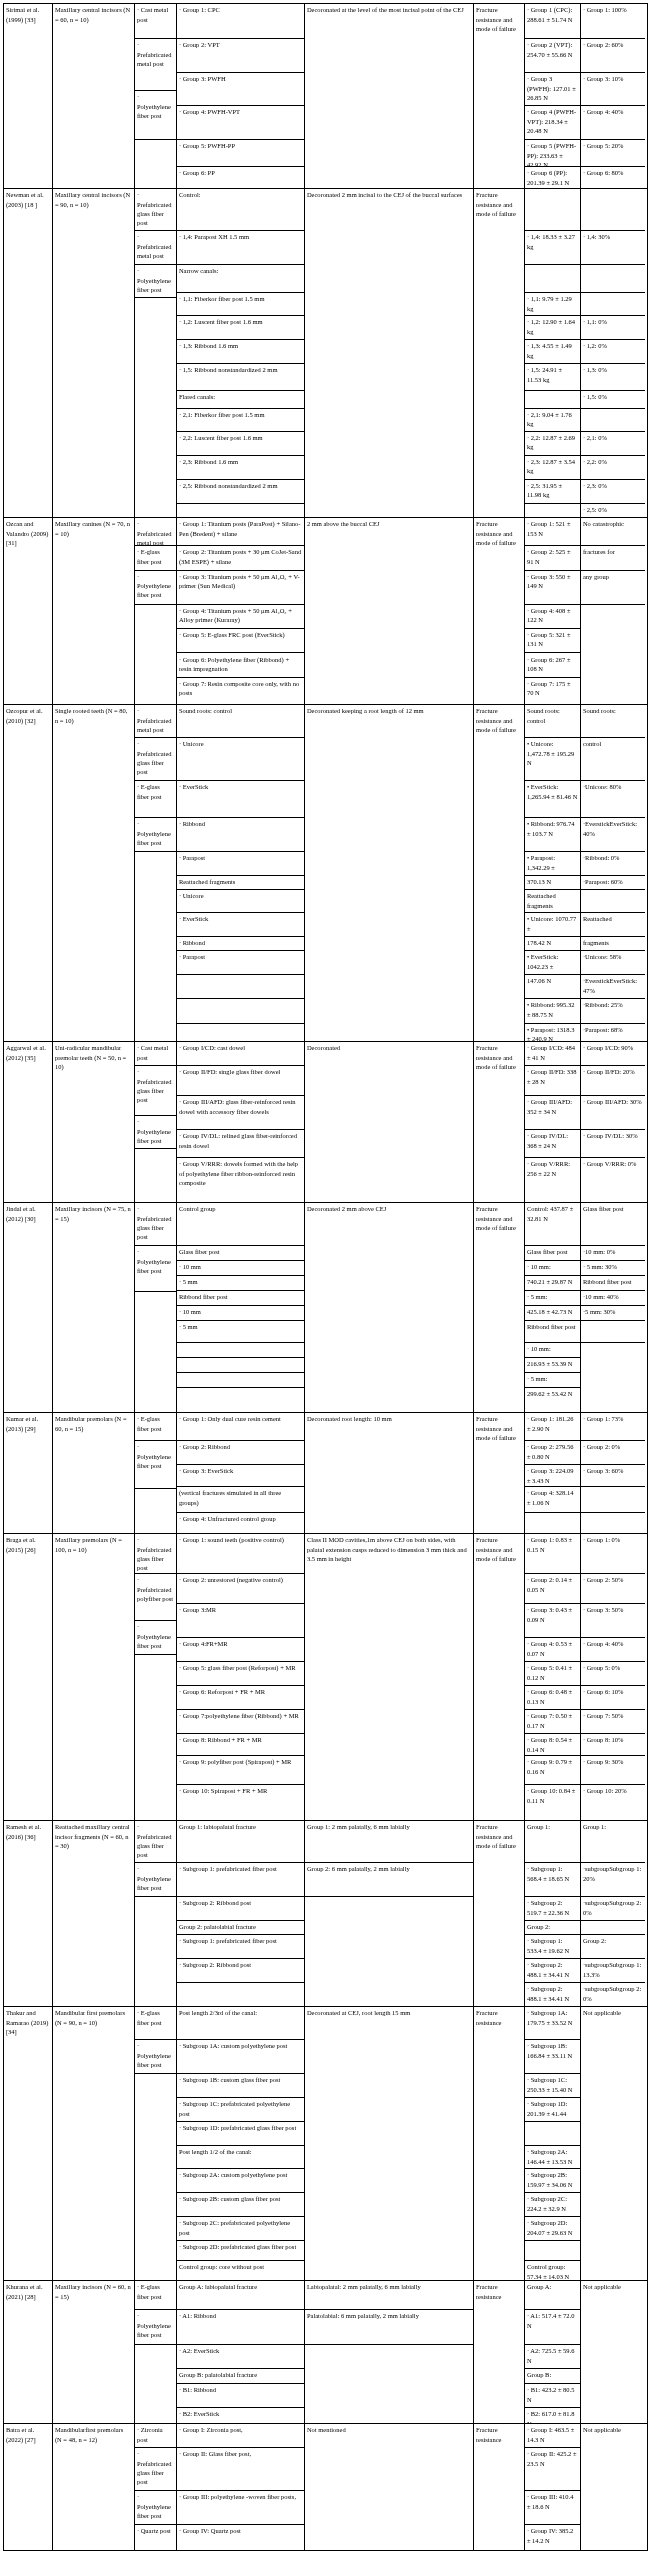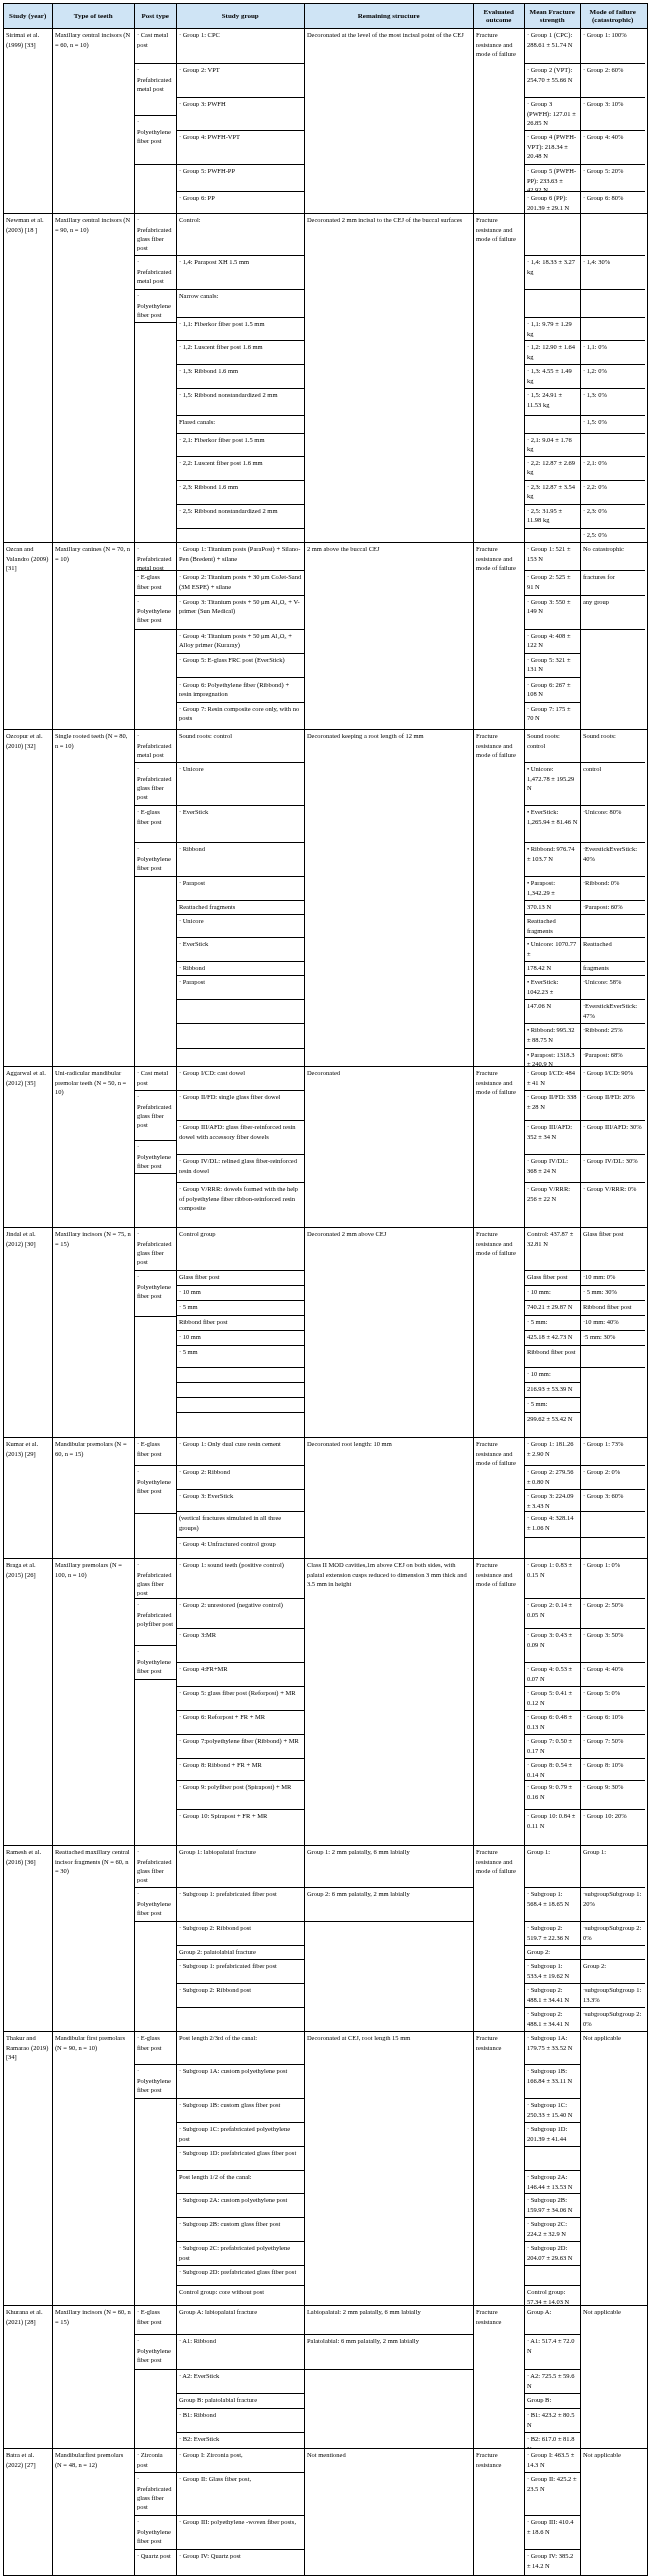--- a/index.html
+++ b/index.html
@@ -20,30 +20,20 @@
   .sub.nb{border-bottom:none;}
   .fill{flex:1;}
   .w0{width:49px}.w1{width:82px}.w2{width:42px}.w3{width:128px}
   .w4{width:169px}.w5{width:51px}.w6{width:56px}.w7{width:64px}
 </style>
 </head>
 <body>
 
 <div class="wrap">
   <div class="tbl">
-    <div class="hdr">
-      <div class="hcell w0">Study (year)</div>
-      <div class="hcell w1">Type of teeth</div>
-      <div class="hcell w2">Post type</div>
-      <div class="hcell w3">Study group</div>
-      <div class="hcell w4">Remaining structure</div>
-      <div class="hcell w5">Evaluated outcome</div>
-      <div class="hcell w6">Mean Fracture strength</div>
-      <div class="hcell w7">Mode of failure (catastrophic)</div>
-    </div>
     <div id="tbody">
         <div class="srow" style="height: 185px;">
           <div class="col" style="width: 49px;">
             <div class="cell">Sirimai et al. (1999) [33]</div>
           </div>
           <div class="col" style="width: 82px;">
             <div class="cell">Maxillary central incisors (N = 60, n = 10)</div>
           </div>
           <div class="col" style="width: 42px;">
             <div class="sub" style="height: 35px;">· Cast metal post</div>

